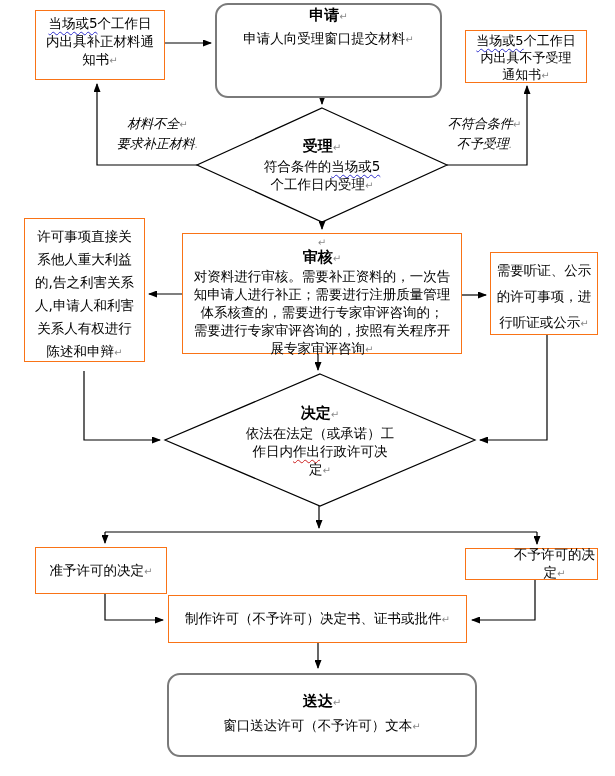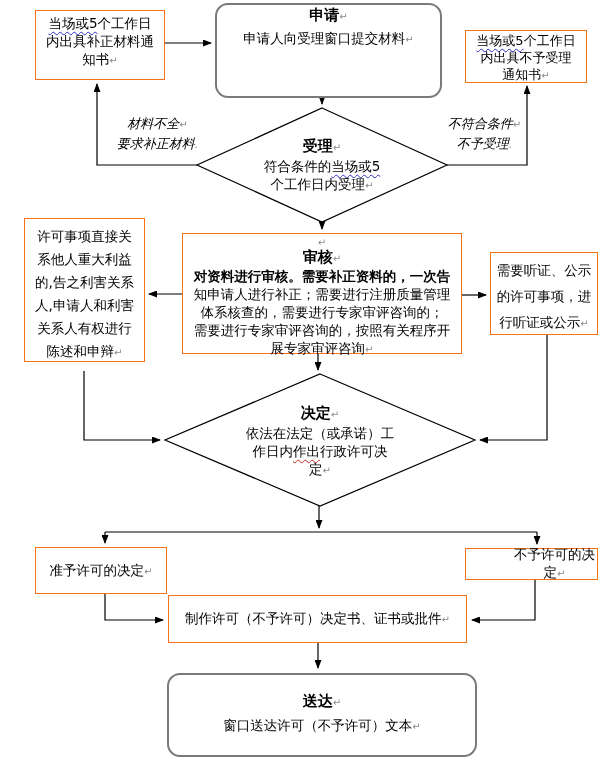--- a/index.html
+++ b/index.html
@@ -122,21 +122,21 @@
     </div>
   </div>
 
   <div class="node" style="left:182px; top:233px; width:280px; height:121px; padding-top:1px;">
     <div style="line-height:12px;">
       <span class="mark">↵</span>
     </div>
     <div style="line-height:17px;">
       <span class="title">审核</span><span class="mark">↵</span>
     </div>
-    <div style="line-height:18px;font-weight:bold;">对资料进行审核。需要补正资料的，一次告</div>
+    <div style="line-height:18px;">对资料进行审核。需要补正资料的，一次告</div>
     <div style="line-height:18px;">知申请人进行补正；需要进行注册质量管理</div>
     <div style="line-height:18px;">体系核查的，需要进行专家审评咨询的；</div>
     <div style="line-height:18px;">需要进行专家审评咨询的，按照有关程序开</div>
     <div style="line-height:18px;">
       <span>展专家审评咨询</span><span class="mark">↵</span>
     </div>
   </div>
 
   <div class="node" style="left:24px; top:218px; width:121px; height:144px; padding-top:6px; line-height:23px;">
     <div>许可事项直接关</div>

